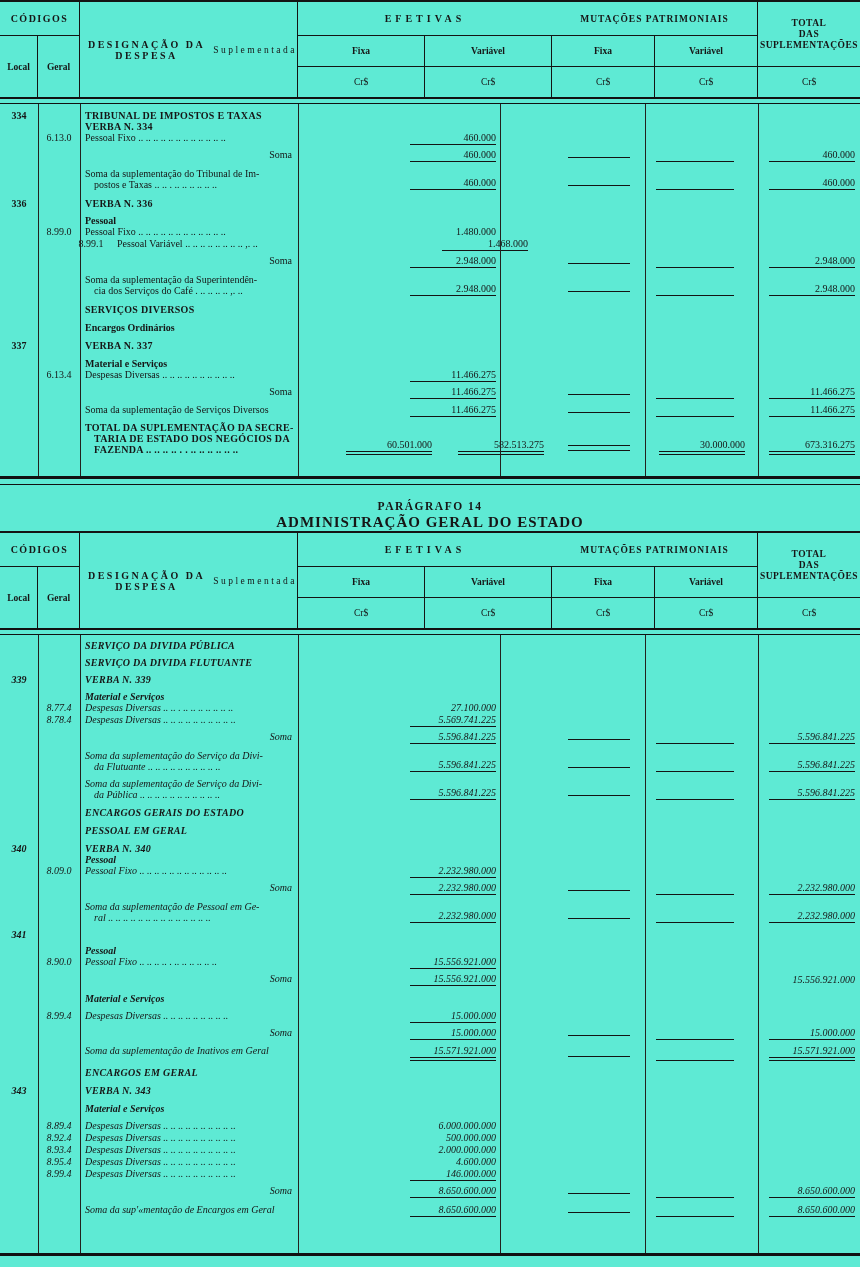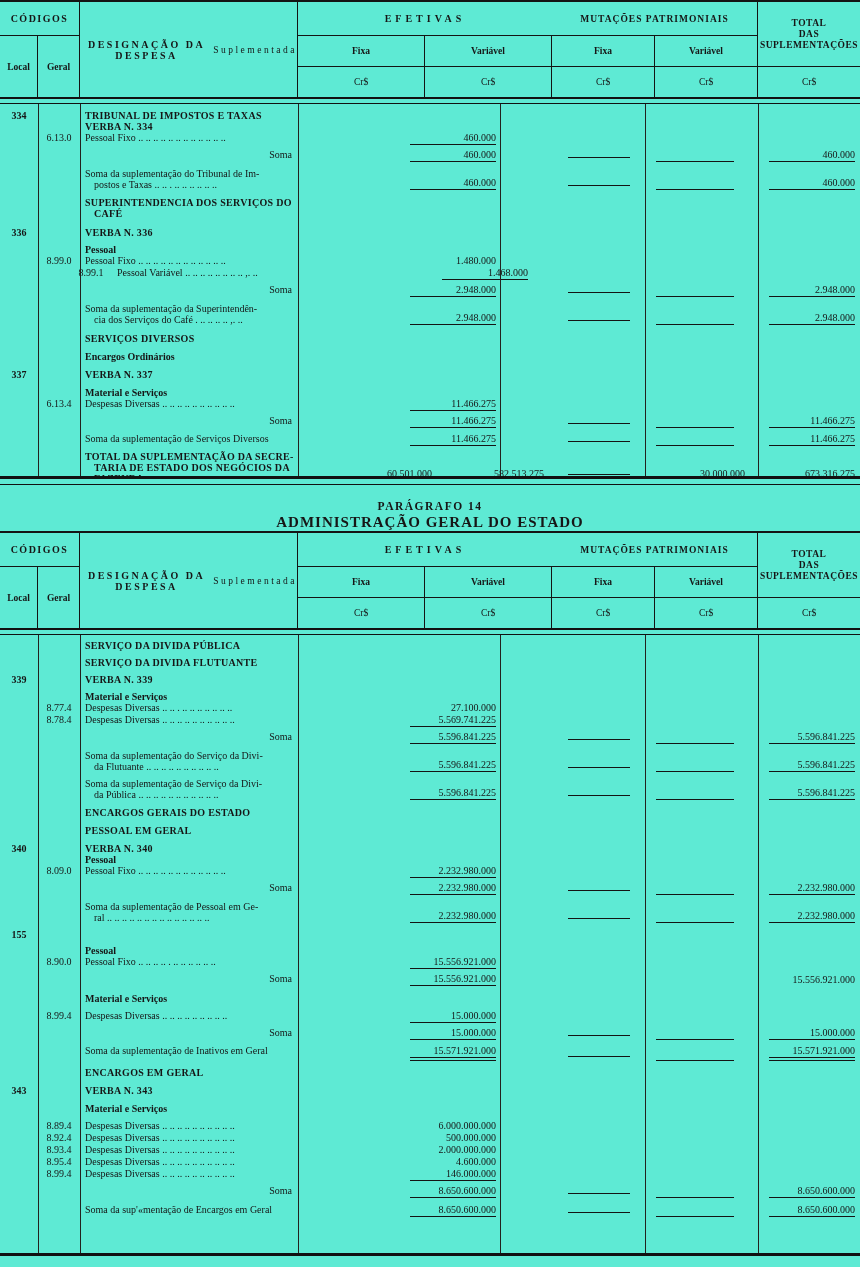--- a/index.html
+++ b/index.html
@@ -45,21 +45,21 @@
   .h-total span{font-weight:bold;font-size:9.5px;line-height:11px;letter-spacing:0.5px;}
 
   
   .sep-dbl{height:4px;border-top:2.5px solid #111;border-bottom:1.3px solid #111;}
   .sep-heavy{height:5px;border-top:3px solid #111;border-bottom:1.6px solid #111;}
   .sep-bottom{height:4px;border-top:3px solid #111;}
 
   
   .tbody{position:relative;overflow:hidden;}
   .tbody-1{height:372px;}
-  .tbody-2{height:618px;}
+  .tbody-2{height:618px;font-style:italic;}
   .vline{position:absolute;top:0;bottom:0;width:1px;background:#23211e;}
   .row{
     display:grid;position:relative;
     grid-template-columns:38px 42px 218px 254px 93px 113px 102px;
     font-size:10px;line-height:11px;
   }
   .c{display:flex;align-items:flex-end;}
   .c-local{justify-content:center;font-weight:bold;align-items:flex-start;}
   .c-geral{justify-content:center;align-items:flex-start;}
   .c-desc{flex-direction:column;align-items:stretch;padding:0 4px 0 5px;justify-content:flex-start;}
@@ -211,32 +211,20 @@
         <div class="c c-mf">
           <span class="dashline"></span>
         </div>
         <div class="c c-mv">
           <span class="dashline"></span>
         </div>
         <div class="c c-tt">
           <span class="val u1">460.000</span>
         </div>
       </div>
-      <div class="row" style="margin-top: 7px;">
-        <div class="c c-local"></div>
-        <div class="c c-geral"></div>
-        <div class="c c-desc">
-          <div class="dline s-h">SUPERINTENDENCIA DOS SERVIÇOS DO</div>
-          <div class="dline s-hc">CAFÉ</div>
-        </div>
-        <div class="c c-var"></div>
-        <div class="c c-mf"></div>
-        <div class="c c-mv"></div>
-        <div class="c c-tt"></div>
-      </div>
       <div class="row" style="margin-top: 8px;">
         <div class="c c-local">
           <span>336</span>
         </div>
         <div class="c c-geral"></div>
         <div class="c c-desc">
           <div class="dline s-h">VERBA N. 336</div>
         </div>
         <div class="c c-var"></div>
         <div class="c c-mf"></div>
@@ -736,21 +724,21 @@
         </div>
         <div class="c c-mv">
           <span class="dashline"></span>
         </div>
         <div class="c c-tt">
           <span class="val u1">2.232.980.000</span>
         </div>
       </div>
       <div class="row" style="margin-top: 6px;">
         <div class="c c-local">
-          <span>155</span>
+          <span>341</span>
         </div>
         <div class="c c-geral"></div>
         <div class="c c-var"></div>
         <div class="c c-mf"></div>
         <div class="c c-mv"></div>
         <div class="c c-tt"></div>
       </div>
       <div class="row" style="margin-top: 5px;">
         <div class="c c-local"></div>
         <div class="c c-geral"></div>

